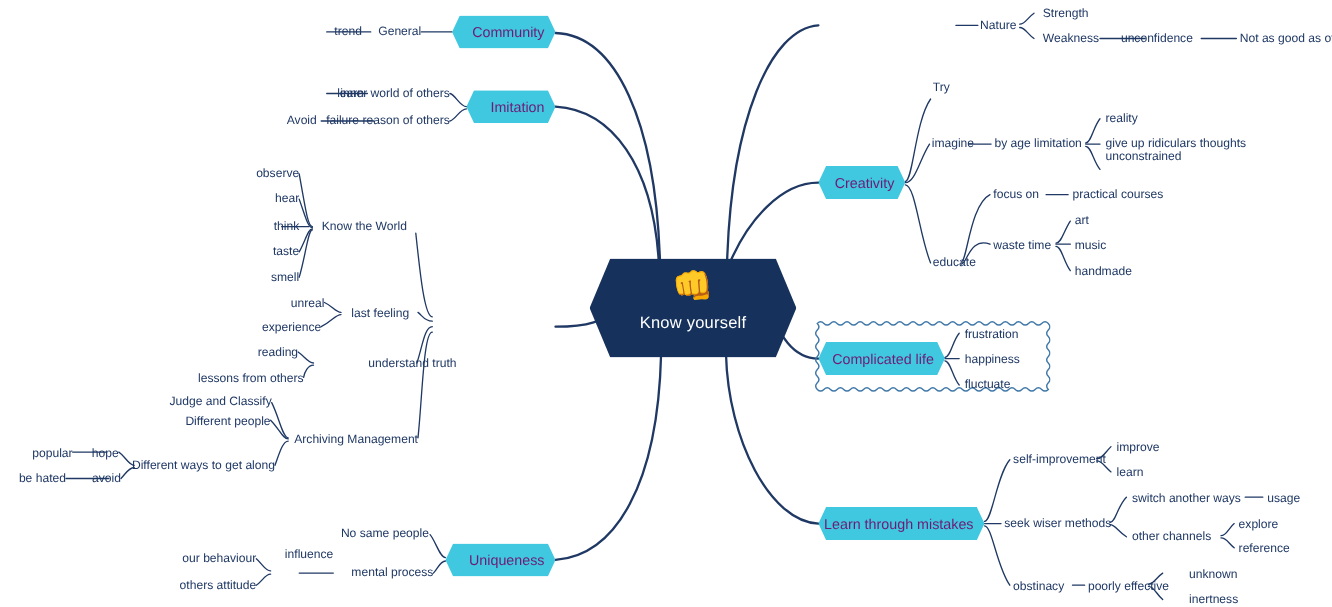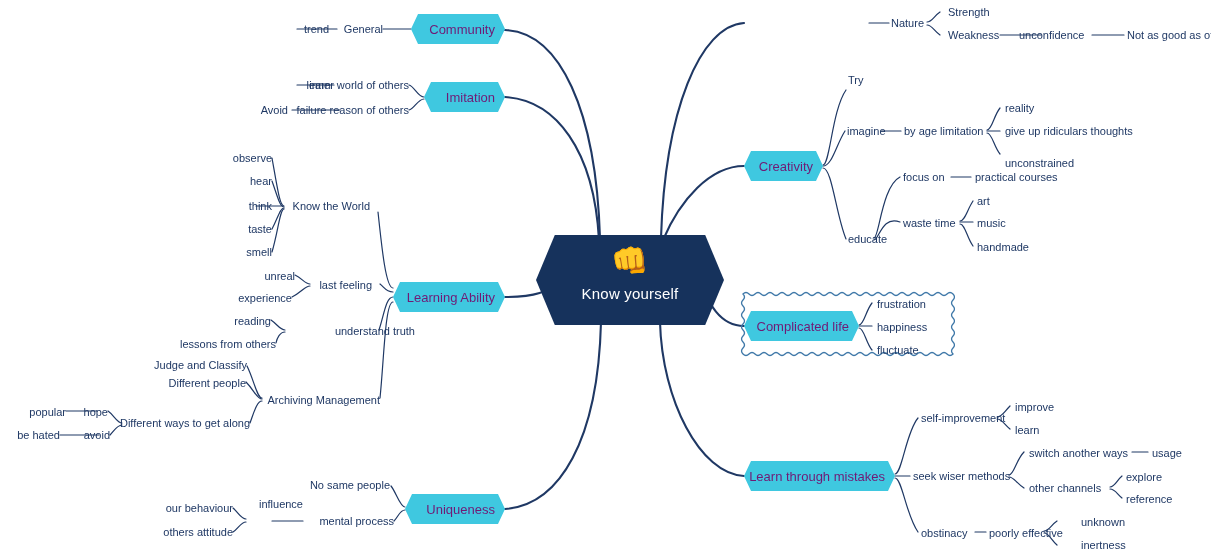--- a/index.html
+++ b/index.html
@@ -212,23 +212,20 @@
   </div>
 
   <div class="hexnode" style="left:411px; top:14px; width:94px;">
     <span>Community</span>
   </div>
 
   <div class="hexnode" style="left:424px; top:82px; width:81px;">
     <span>Imitation</span>
   </div>
 
-  <div class="hexnode" style="left:393px; top:282px; width:112px;">
-    <span>Learning Ability</span>
-  </div>
 
   <div class="hexnode" style="left:405px; top:494px; width:100px;">
     <span>Uniqueness</span>
   </div>
 
 
   <div class="hexnode" style="left:744px; top:151px; width:79px;">
     <span>Creativity</span>
   </div>
 
@@ -282,21 +279,21 @@
   <div class="leaf r" style="left:948px; top:6px;">Strength</div>
   <div class="leaf r" style="left:948px; top:29px;">Weakness</div>
   <div class="leaf r" style="left:1019px; top:29px;">unconfidence</div>
   <div class="leaf r" style="left:1127px; top:29px;">Not as good as others</div>
 
   <div class="leaf r" style="left:848px; top:74px;">Try</div>
   <div class="leaf r" style="left:847px; top:125px;">imagine</div>
   <div class="leaf r" style="left:904px; top:125px;">by age limitation</div>
   <div class="leaf r" style="left:1005px; top:102px;">reality</div>
   <div class="leaf r" style="left:1005px; top:125px;">give up ridiculars thoughts</div>
-  <div class="leaf r" style="left:1005px; top:157px;">unconstrained</div>
+  <div class="leaf r" style="left:1005px; top:136px;">unconstrained</div>
   <div class="leaf r" style="left:848px; top:233px;">educate</div>
   <div class="leaf r" style="left:903px; top:171px;">focus on</div>
   <div class="leaf r" style="left:975px; top:171px;">practical courses</div>
   <div class="leaf r" style="left:903px; top:217px;">waste time</div>
   <div class="leaf r" style="left:977px; top:195px;">art</div>
   <div class="leaf r" style="left:977px; top:217px;">music</div>
   <div class="leaf r" style="left:977px; top:241px;">handmade</div>
 
   <div class="leaf r" style="left:877px; top:298px;">frustration</div>
   <div class="leaf r" style="left:877px; top:321px;">happiness</div>

